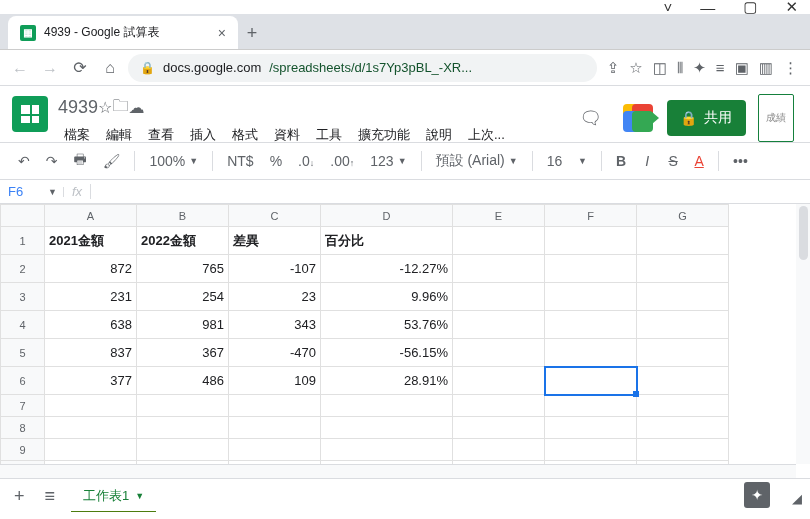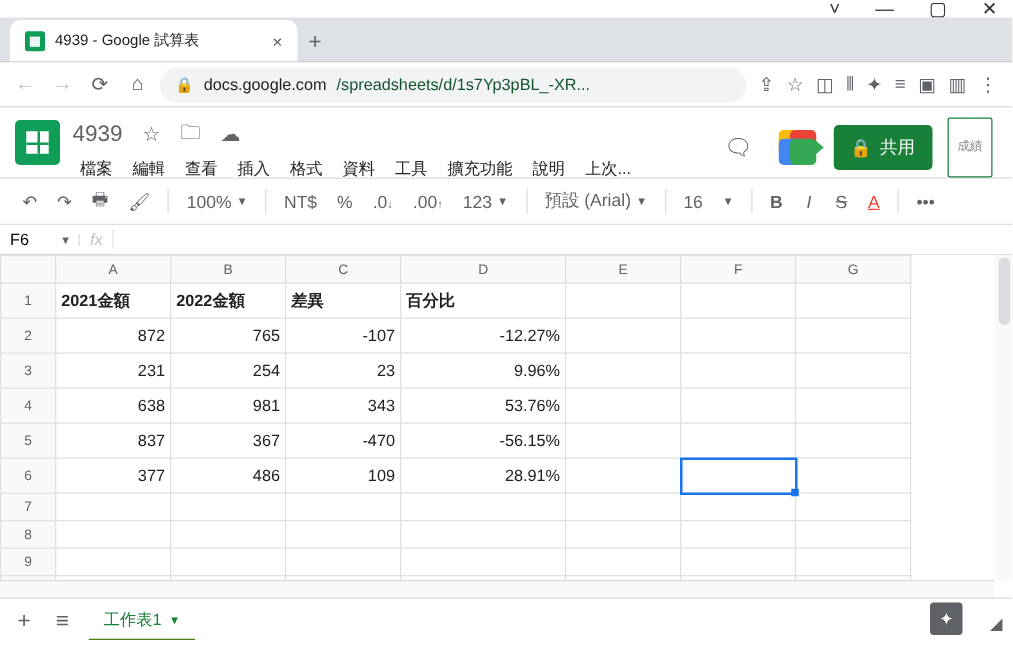--- a/index.html
+++ b/index.html
@@ -19,21 +19,21 @@
 .lock{color:#5f6368;font-size:12px}
 .ext-icons{display:flex;gap:10px;align-items:center;padding:0 4px}
 .ext-icons span{color:#5f6368;font-size:15px;cursor:pointer}
 .docbar{height:56px;display:flex;align-items:flex-start;padding:8px 16px 0 12px;gap:10px}
 .sheets-logo{width:36px;height:36px;background:#0f9d58;border-radius:4px;display:flex;align-items:center;justify-content:center;margin-top:2px}
 .sheets-logo span{width:18px;height:18px;background:#fff;display:block;position:relative}
 .sheets-logo span::before,.sheets-logo span::after{content:"";position:absolute;background:#0f9d58}
 .sheets-logo span::before{width:100%;height:2px;top:50%}
 .sheets-logo span::after{width:2px;height:100%;left:50%}
 .doc-meta{display:flex;flex-direction:column;gap:2px;flex:1}
-.doc-title-row{display:flex;align-items:center;gap:16px}
+.doc-title-row{display:flex;align-items:center;gap:0}
 .doc-title{font-size:18px;color:#5f6368}
 .doc-title-icon{color:#5f6368;font-size:16px;cursor:pointer}
 .menubar{display:flex;gap:4px}
 .menu-item{padding:3px 6px;font-size:13px;color:#202124;cursor:pointer;border-radius:3px}
 .menu-item.underline{}
 .right-actions{display:flex;align-items:center;gap:12px}
 .icon-btn{width:36px;height:36px;border-radius:50%;display:flex;align-items:center;justify-content:center;color:#5f6368;font-size:18px;cursor:pointer}
 .meet-icon{width:34px;height:34px;position:relative;cursor:pointer}
 .meet-icon .l{position:absolute;width:21px;height:21px;border-radius:4px}
 .meet-icon .a{background:#fbbc04;top:3px;left:2px}
@@ -42,21 +42,21 @@
 .meet-icon .d{background:#34a853;bottom:3px;right:2px}
 .meet-icon .e{position:absolute;right:-4px;top:11px;width:0;height:0;border-top:6px solid transparent;border-bottom:6px solid transparent;border-left:7px solid #34a853}
 .share-btn{background:#188038;color:#fff;border:none;border-radius:4px;height:36px;padding:0 14px;display:flex;align-items:center;gap:6px;font-size:14px;cursor:pointer}
 .acct{width:36px;height:48px;border:1px solid #15803d;border-radius:2px;cursor:pointer;display:flex;align-items:center;justify-content:center;font-size:10px;color:#888;line-height:1}
 .toolbar{height:38px;border-top:1px solid #dadce0;border-bottom:1px solid #dadce0;display:flex;align-items:center;padding:0 12px;gap:4px;color:#5f6368;font-size:14px}
 .tb-btn{padding:4px 6px;cursor:pointer;border-radius:3px;min-width:22px;text-align:center}
 .tb-sep{width:1px;height:20px;background:#dadce0;margin:0 4px}
 .tb-select{display:flex;align-items:center;gap:4px;cursor:pointer;padding:4px 6px}
 .tb-select .arr{font-size:9px}
 .namebox-row{height:24px;display:flex;align-items:center;border-bottom:1px solid #dadce0}
-.namebox{width:48px;padding:0 8px;font-size:13px;color:#000000}
+.namebox{width:48px;padding:0 8px;font-size:13px;color:#3b82f6}
 .nb-arr{font-size:9px;color:#5f6368;padding-right:6px;border-right:1px solid #dadce0;cursor:pointer}
 .fx-label{padding:0 8px;color:#bdc1c6;font-style:italic;font-size:13px;border-right:1px solid #dadce0}
 .fx-input{flex:1;height:100%;border:none;outline:none;padding:0 8px;font-size:13px}
 .grid-wrap{position:relative;height:260px;overflow:auto}
 .grid{border-collapse:collapse;table-layout:fixed}
 .grid th,.grid td{border:1px solid #e0e0e0;height:22px;font-size:13px;color:#202124}
 .grid th{background:#f8f9fa;color:#5f6368;font-weight:normal;font-size:11px;text-align:center}
 .corner{width:44px;background:#f8f9fa;border:1px solid #e0e0e0}
 .colh{width:92px}
 .colh.wide{width:132px}

